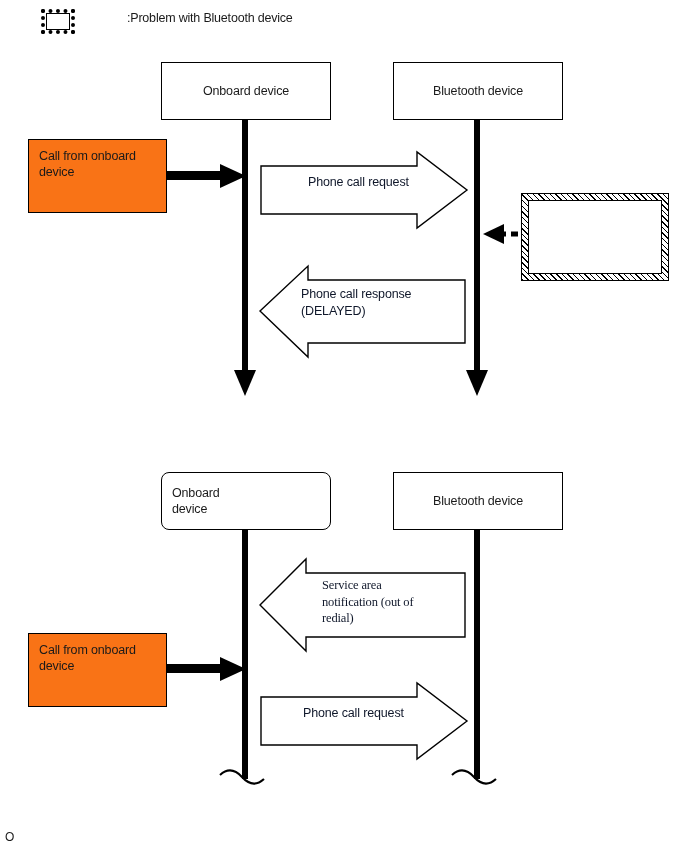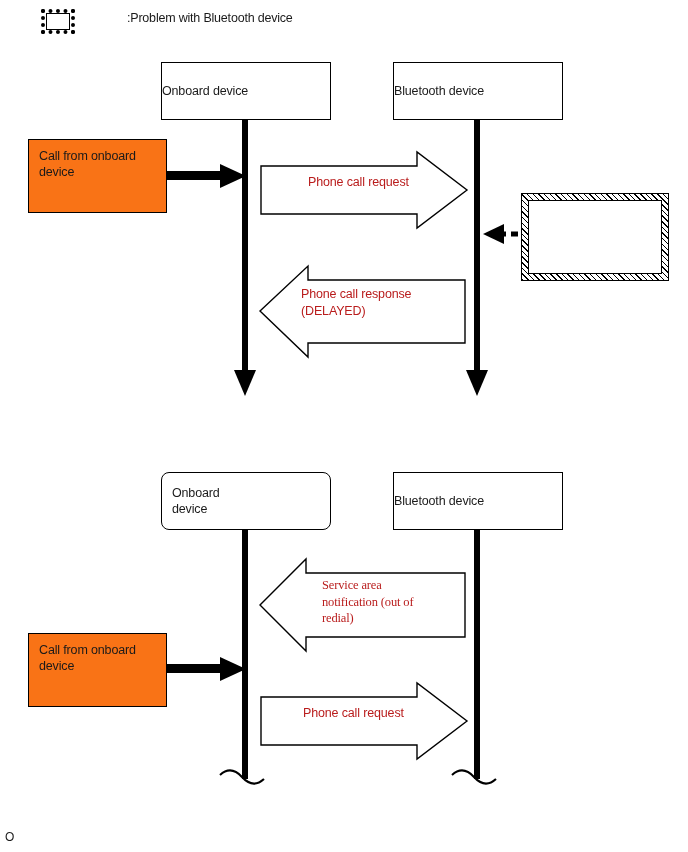--- a/index.html
+++ b/index.html
@@ -54,21 +54,21 @@
   }
 
   
   .node-box {
     box-sizing: border-box;
     border: 1.3px solid #000;
     background: #fff;
     display: flex;
     align-items: center;
   }
-  .node-box.center { justify-content: flex-start; }
+  .node-box.center { justify-content: center; }
   .node-box .txt {
     font-size: 12.5px;
     line-height: 16px;
     letter-spacing: -0.15px;
   }
   .node-box.left .txt { padding-left: 10px; }
 
   .side-box {
     box-sizing: border-box;
     border: 1.3px solid #000;
@@ -117,21 +117,21 @@
     line-height: 16px;
     letter-spacing: -0.15px;
   }
 
   
   .arrow-text {
     position: absolute;
     font-size: 12.5px;
     line-height: 16.5px;
     letter-spacing: -0.15px;
-    color: #b91c1c;
+    color: #0f172a;
   }
 
   #bottom-mark {
     left: 5px; top: 830px;
     font-size: 12px;
     line-height: 14px;
   }
 </style>
 </head>
 <body>

